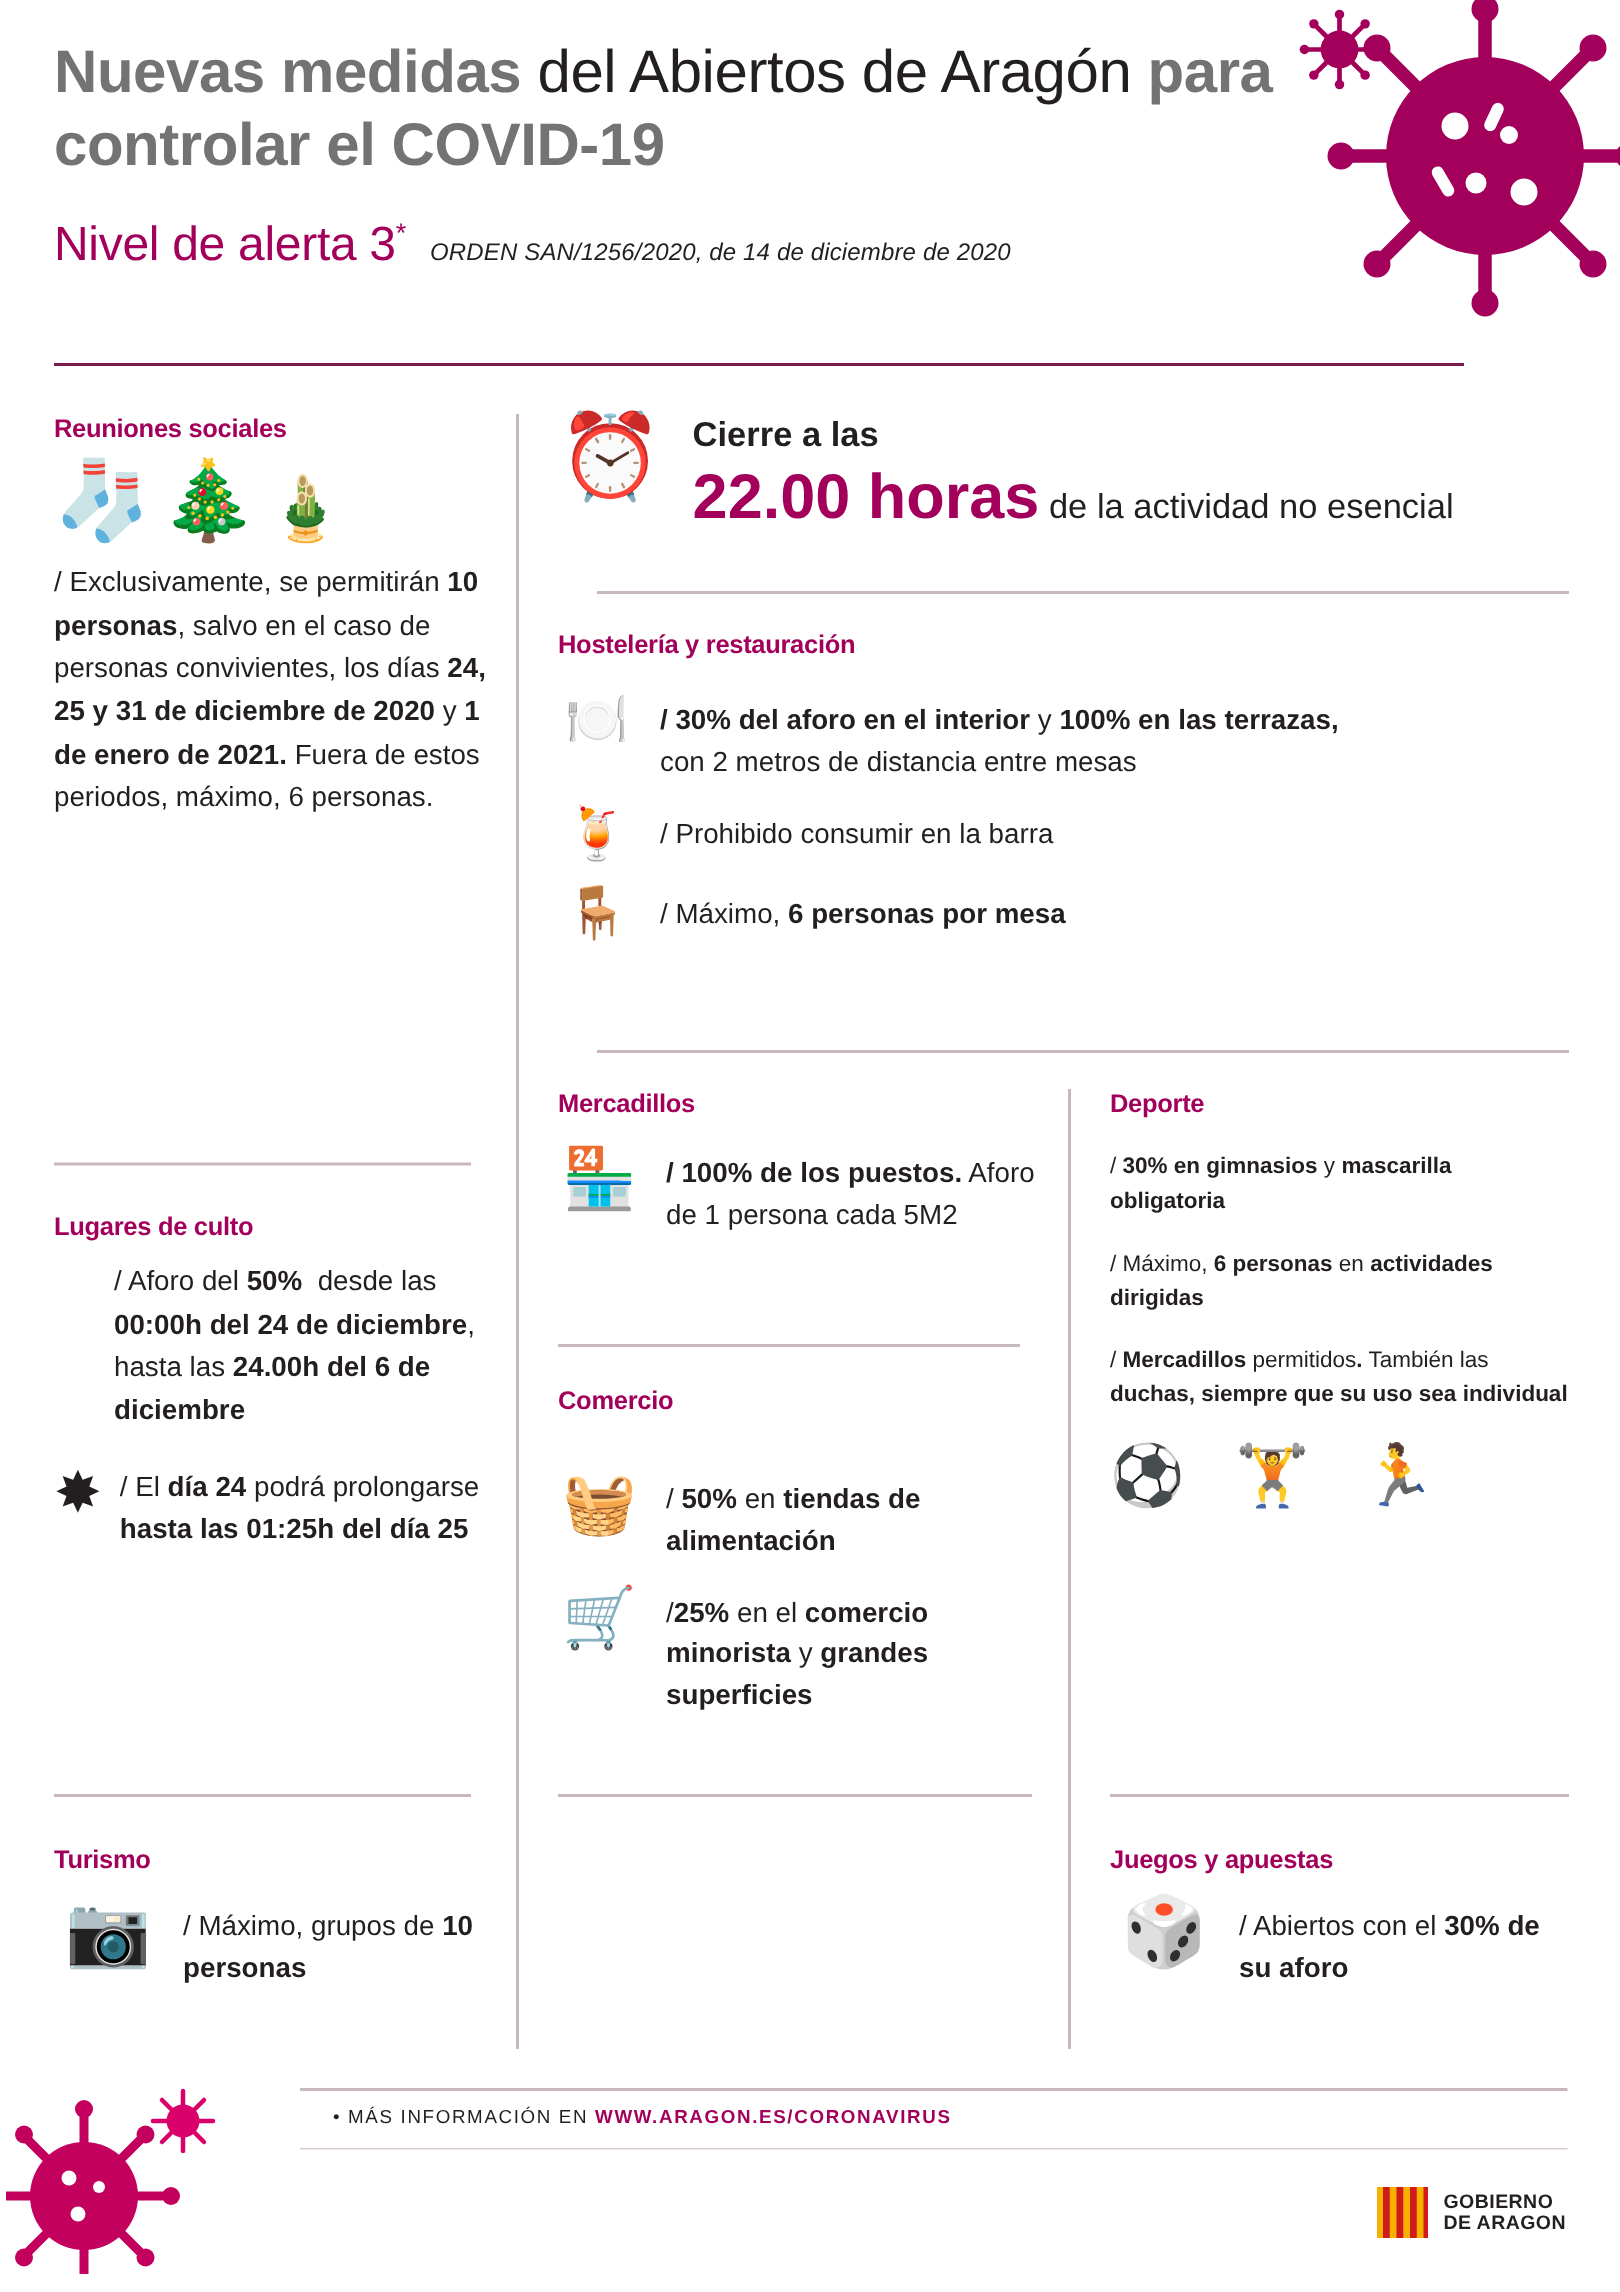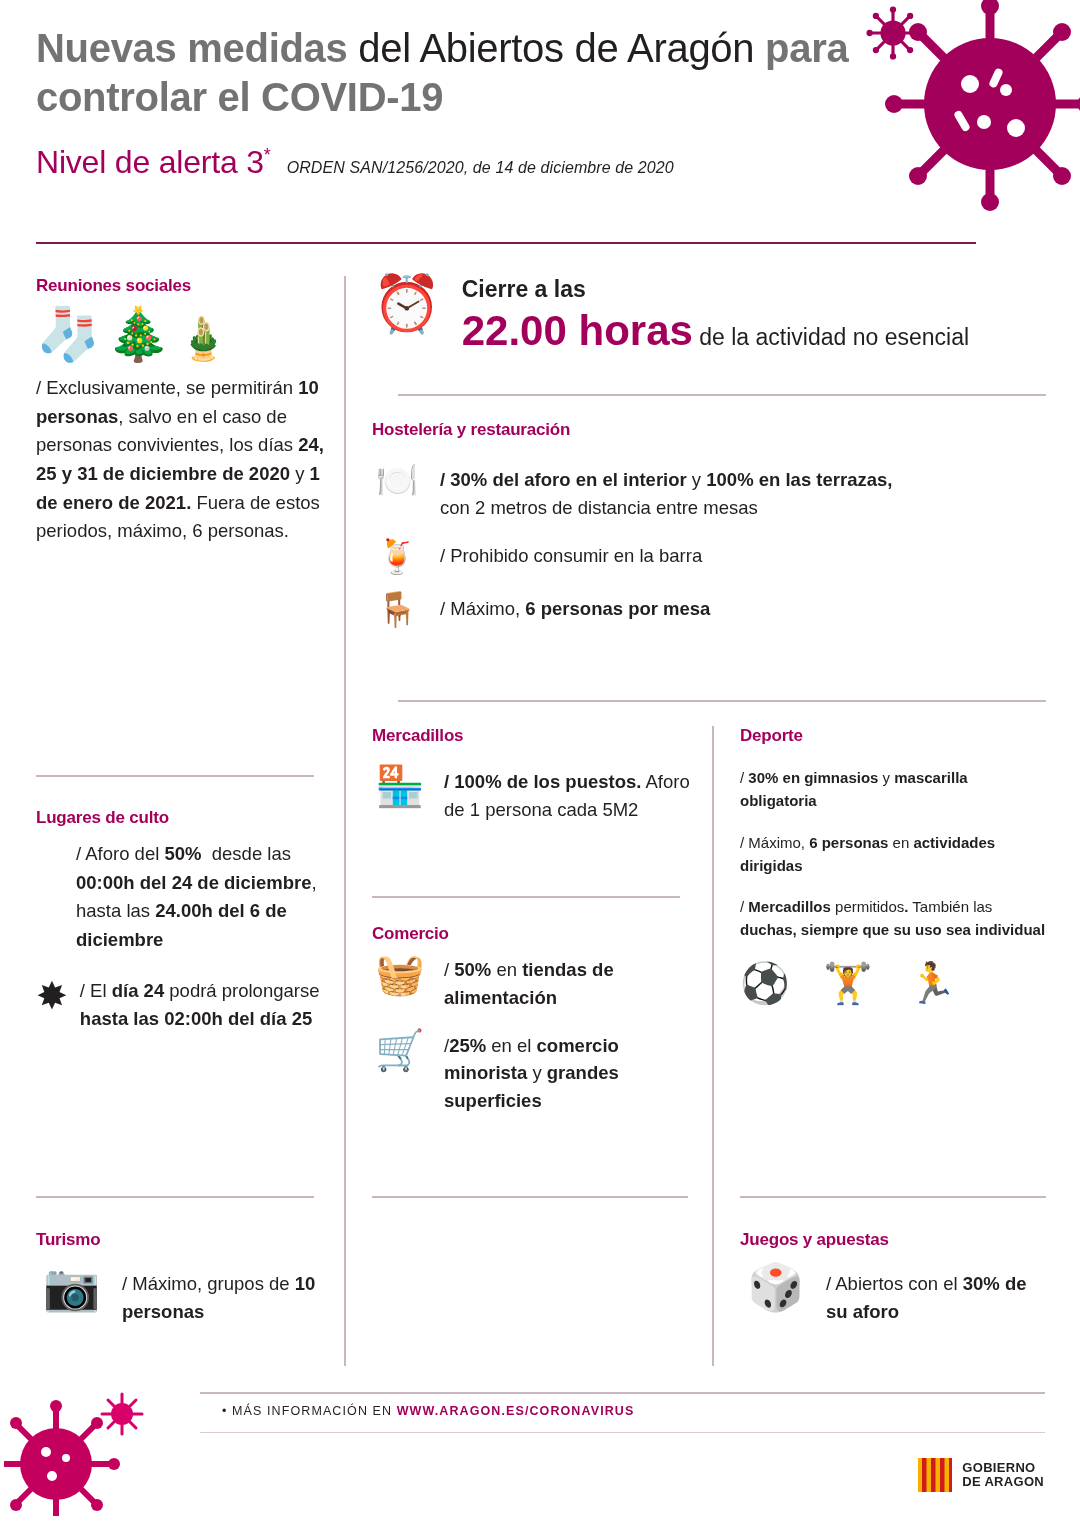--- a/index.html
+++ b/index.html
@@ -202,21 +202,21 @@
     <div class="body-text">/ Exclusivamente, se permitirán <b>10 personas</b>, salvo en el caso de personas convivientes, los días <b>24, 25 y 31 de diciembre de 2020</b> y <b>1 de enero de 2021.</b> Fuera de estos periodos, máximo, 6 personas.</div>
   </div>
 
   <div class="hline-soft" style="left:36px; top:775px; width:278px;"></div>
 
   <div style="position:absolute; left:36px; top:808px; width:300px;">
     <h2 class="sec">Lugares de culto</h2>
     <div class="body-text" style="margin-left:40px; margin-top:10px;">/ Aforo del <b>50%</b>&nbsp; desde las <b>00:00h del 24 de diciembre</b>, hasta las <b>24.00h del 6 de diciembre</b></div>
     <div style="display:flex; gap:12px; margin-top:22px;">
       <span style="font-size:38px; line-height:1; color:#231f20;">✸</span>
-      <div class="body-text">/ El <b>día 24</b> podrá prolongarse <b>hasta las 02:00h del día 25</b></div>
+      <div class="body-text">/ El <b>día 24</b> podrá prolongarse <b>hasta las 01:25h del día 25</b></div>
     </div>
   </div>
 
   <div class="hline-soft" style="left:36px; top:1196px; width:278px;"></div>
 
   <div class="closing">
     <span class="clock">⏰</span>
     <div>
       <div class="closing-text-1">Cierre a las</div>
       <div class="closing-text-2"><span class="big-hours">22.00 horas</span><span> de la actividad no esencial</span></div>
@@ -248,21 +248,21 @@
       <h2 class="sec" style="margin-bottom:18px;">Mercadillos</h2>
       <div class="item">
         <span class="ico">🏪</span>
         <div class="txt"><b>/ 100% de los puestos.</b> Aforo de 1 persona cada 5M2</div>
       </div>
     </div>
 
     <div class="hline-soft" style="position:absolute; left:0px; top:170px; width:308px;"></div>
 
     <div style="position:absolute; top:198px; left:0; width:320px;">
-      <h2 class="sec" style="margin-bottom:8px;">Comercio</h2>
+      <h2 class="sec" style="margin-bottom:37px;">Comercio</h2>
       <div class="item">
         <span class="ico">🧺</span>
         <div class="txt">/ <b>50%</b> en <b>tiendas de alimentación</b></div>
       </div>
       <div class="item">
         <span class="ico">🛒</span>
         <div class="txt">/<b>25%</b> en el <b>comercio minorista</b> y <b>grandes superficies</b></div>
       </div>
     </div>
   </div>

